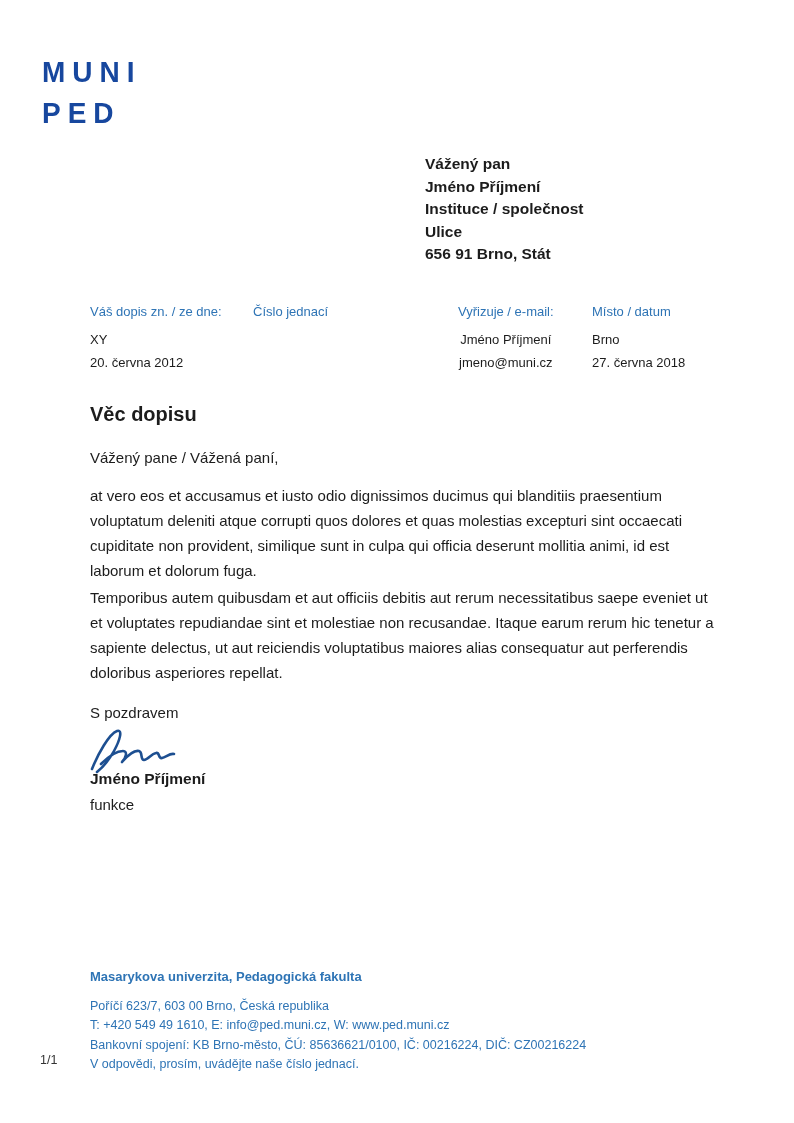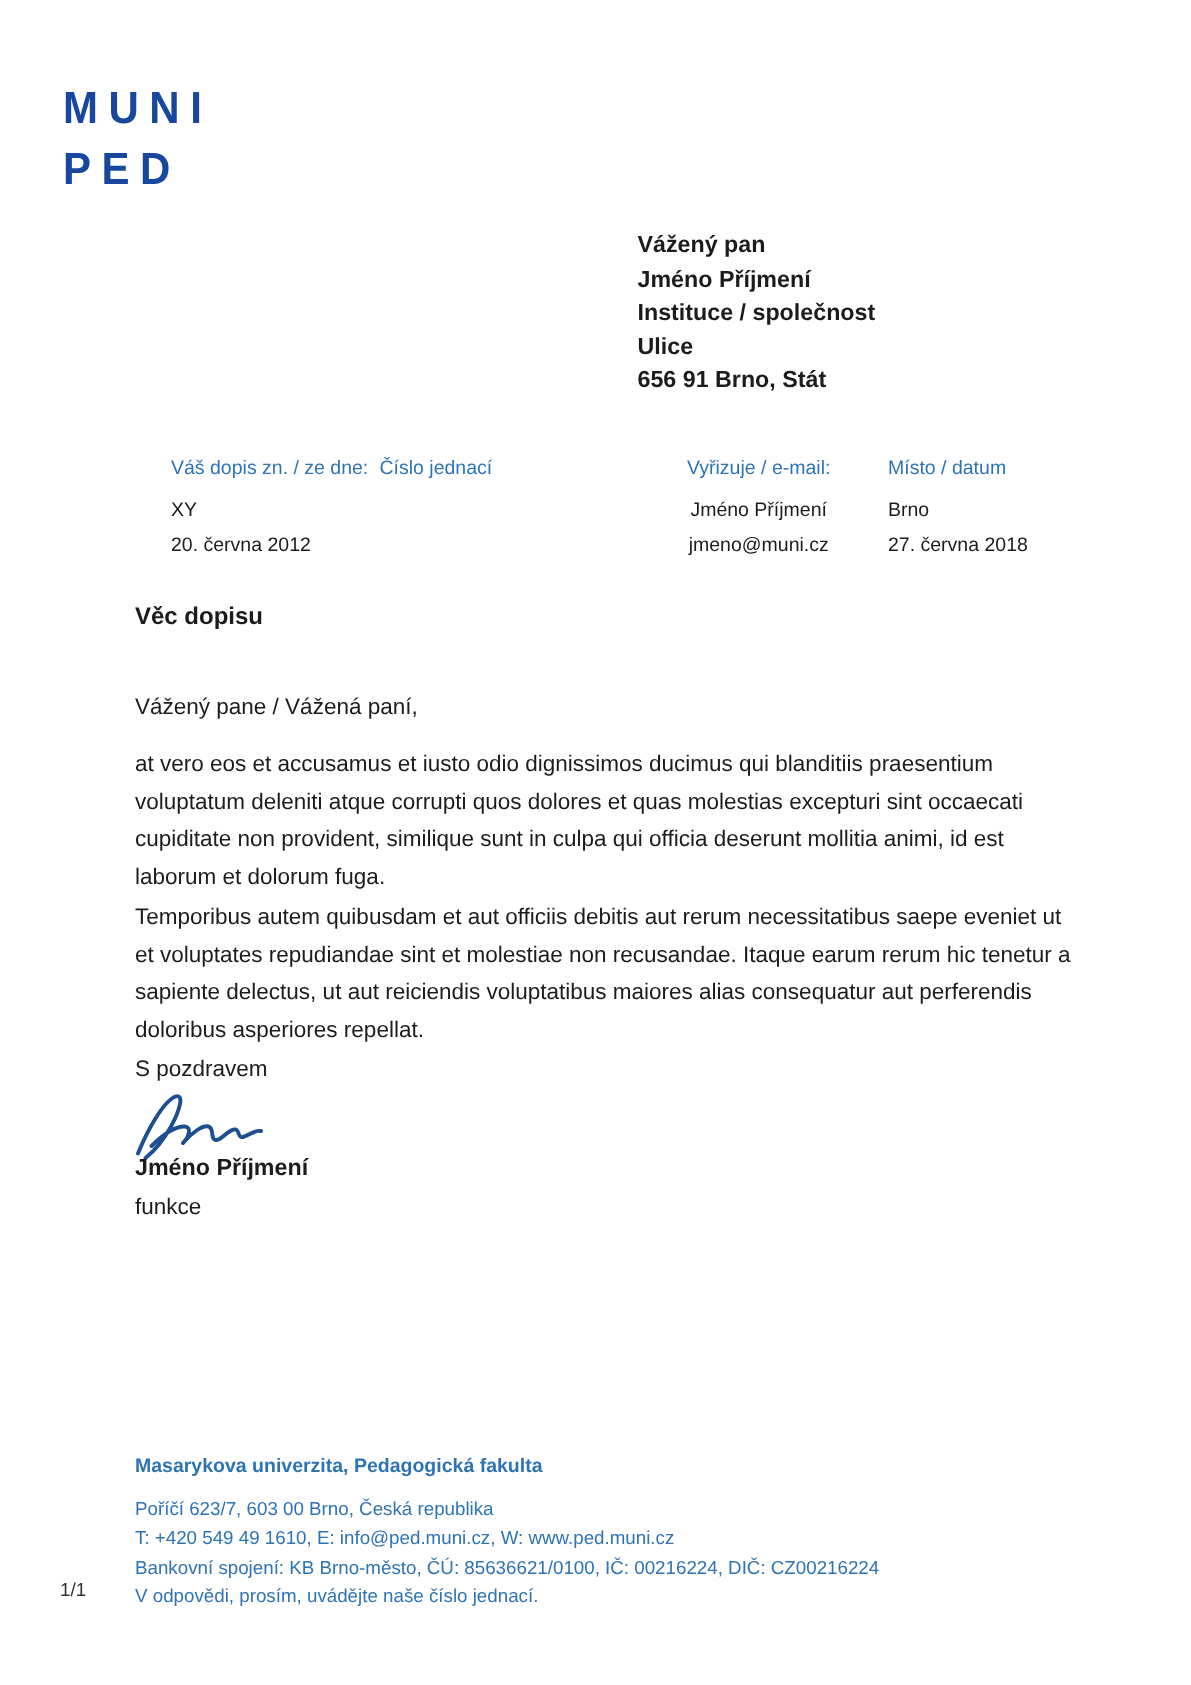--- a/index.html
+++ b/index.html
@@ -21,30 +21,30 @@
         font-weight:800;font-size:28px;letter-spacing:7px;
         transform:scaleY(1.07);transform-origin:top left;}
   .logo div{white-space:nowrap;}
 
   
   .recipient{left:425px;top:153px;font-size:15.5px;font-weight:bold;line-height:22.5px;}
 
   
   .refgrid{left:90px;top:304px;width:640px;height:70px;}
   .refcol{position:absolute;top:0;white-space:nowrap;}
-  .refcol:nth-child(1){left:0;margin-left:24px;}
+  .refcol:nth-child(1){left:0;}
   .refcol:nth-child(2){left:163px;}
   .refcol:nth-child(3){left:368px;text-align:center;}
   .refcol:nth-child(4){left:502px;}
   .reflabel{font-size:13px;color:var(--accent-blue);line-height:16px;margin-bottom:8px;}
   .refval{font-size:13px;line-height:23px;color:var(--text);}
 
   
-  .subject{left:90px;top:403px;font-size:16px;font-weight:bold;}
-  .body{left:90px;top:445px;width:624px;font-size:15px;line-height:25px;margin-top:14px;}
+  .subject{left:90px;top:403px;font-size:20px;font-weight:bold;}
+  .body{left:90px;top:445px;width:624px;font-size:15px;line-height:25px;}
   .salutation{margin-bottom:13px;}
   .body p{margin-bottom:2px;}
 
   .closing{left:90px;top:704px;font-size:15px;}
   .signature{left:86px;top:724px;}
   .signer-name{left:90px;top:770px;font-size:15.5px;font-weight:bold;}
   .signer-role{left:90px;top:796px;font-size:15px;}
 
   
   .footer-inst{left:90px;top:969px;font-size:13px;font-weight:bold;color:var(--accent-blue);}

